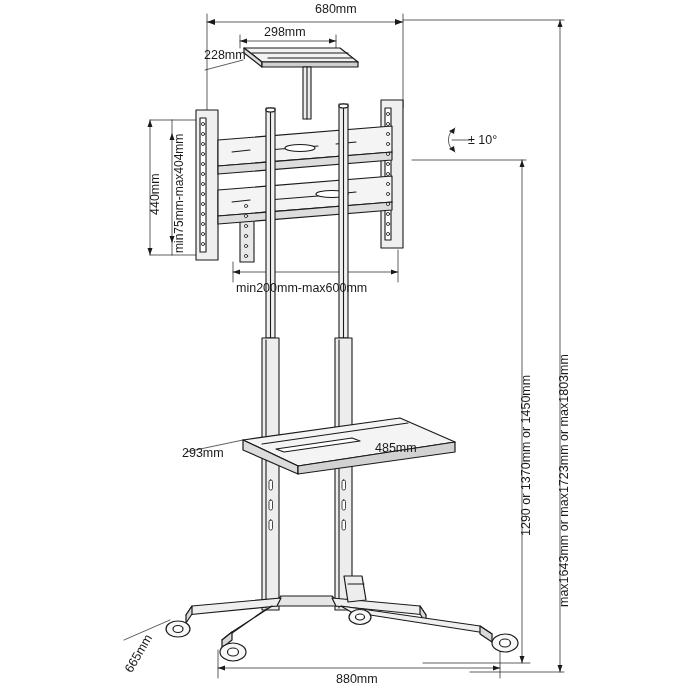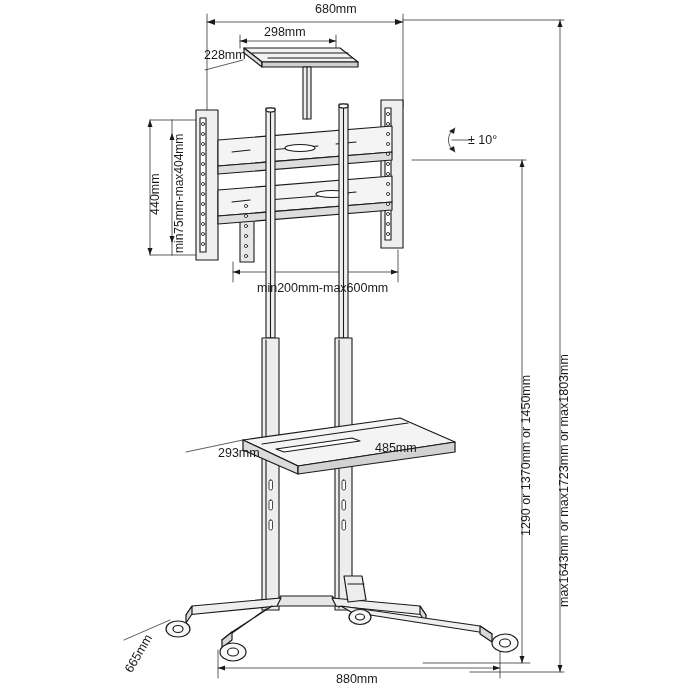--- a/index.html
+++ b/index.html
@@ -223,24 +223,24 @@
     </g>
   </svg>
 
   <div class="lbl" style="left:283px;top:2px;margin-left:32px;">680mm</div>
   <div class="lbl" style="left:264px;top:25px;">298mm</div>
   <div class="lbl" style="left:204px;top:48px;">228mm</div>
 
   <div class="lbl rot" style="left:148px;top:215px;transform:rotate(-90deg);">440mm</div>
   <div class="lbl rot" style="left:172px;top:253px;transform:rotate(-90deg);font-size:12px;">min75mm-max404mm</div>
 
-  <div class="lbl" style="left:236px;top:281px;margin-left:21px;">min200mm-max600mm</div>
+  <div class="lbl" style="left:236px;top:281px;">min200mm-max600mm</div>
   <div class="lbl" style="left:468px;top:133px;">± 10°</div>
 
   <div class="lbl rot" style="left:519px;top:536px;transform:rotate(-90deg);">1290 or 1370mm or 1450mm</div>
   <div class="lbl rot" style="left:557px;top:607px;transform:rotate(-90deg);">max1643mm or max1723mm or max1803mm</div>
 
-  <div class="lbl" style="left:182px;top:446px;margin-left:36px;">293mm</div>
+  <div class="lbl" style="left:182px;top:446px;">293mm</div>
   <div class="lbl" style="left:375px;top:441px;">485mm</div>
   <div class="lbl rot" style="left:122px;top:668px;transform:rotate(-60deg);">665mm</div>
   <div class="lbl" style="left:336px;top:672px;text-align:right;">880mm</div>
 
 </div>
 
 </body></html>

